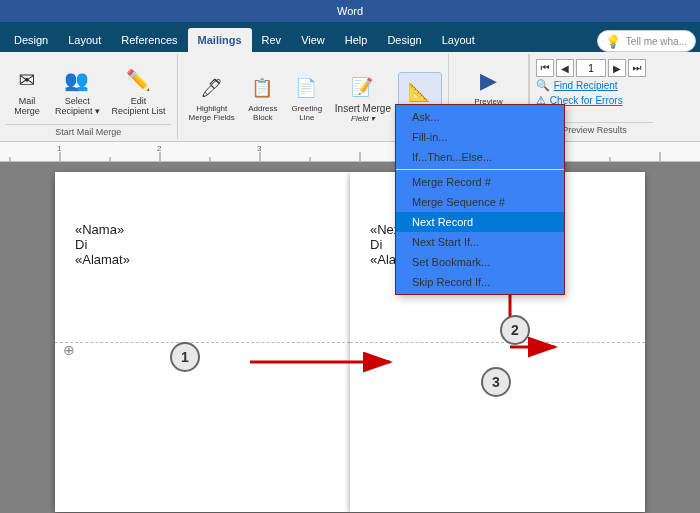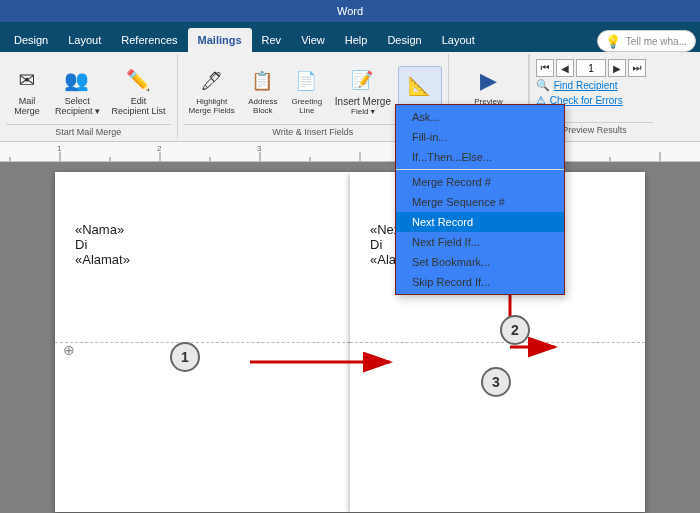--- a/index.html
+++ b/index.html
@@ -283,28 +283,27 @@
           <span style="font-size:8px;">Block</span>
         </div>
         <div class="ribbon-btn">
           <div class="icon" style="font-size:18px;">📄</div>
           <span style="font-size:8px;">Greeting</span>
           <span style="font-size:8px;">Line</span>
         </div>
         <div class="ribbon-btn">
           <div class="icon" style="font-size:18px;">📝</div>
           <span style="font-size:10px;">Insert Merge</span>
-          <span style="font-size:8px;">Field ▾</span>
+          <span style="font-size:8px;font-style:italic;">Field ▾</span>
         </div>
         <div class="ribbon-btn" style="background:#dce6f7; border:1px solid #aac0e0; border-radius:3px;">
           <div class="icon" style="font-size:18px;">📐</div>
           <span style="font-size:8px;">Rules ▾</span>
         </div>
       </div>
-      <div class="ribbon-group-label">Write &amp; Insert Fields</div>
     </div>
 
     <div class="ribbon-group" style="min-width:80px;">
       <div class="ribbon-buttons">
         <div class="ribbon-btn">
           <div class="icon" style="font-size:22px; color:#2b579a;">▶</div>
           <span style="font-size:8px;">Preview</span>
           <span style="font-size:8px;">Results</span>
         </div>
       </div>
@@ -333,21 +332,21 @@
     </div>
 
     <div class="dropdown-menu">
       <div class="menu-item">Ask...</div>
       <div class="menu-item">Fill-in...</div>
       <div class="menu-item">If...Then...Else...</div>
       <div class="menu-divider"></div>
       <div class="menu-item">Merge Record #</div>
       <div class="menu-item">Merge Sequence #</div>
       <div class="menu-item active">Next Record</div>
-      <div class="menu-item">Next Field If...</div>
+      <div class="menu-item">Next Start If...</div>
       <div class="menu-item">Set Bookmark...</div>
       <div class="menu-item">Skip Record If...</div>
     </div>
 
   </div>
 
   <div class="ruler">
     <svg width="700" height="20">
       <rect width="700" height="20" fill="#f8f8f8"></rect>
 

